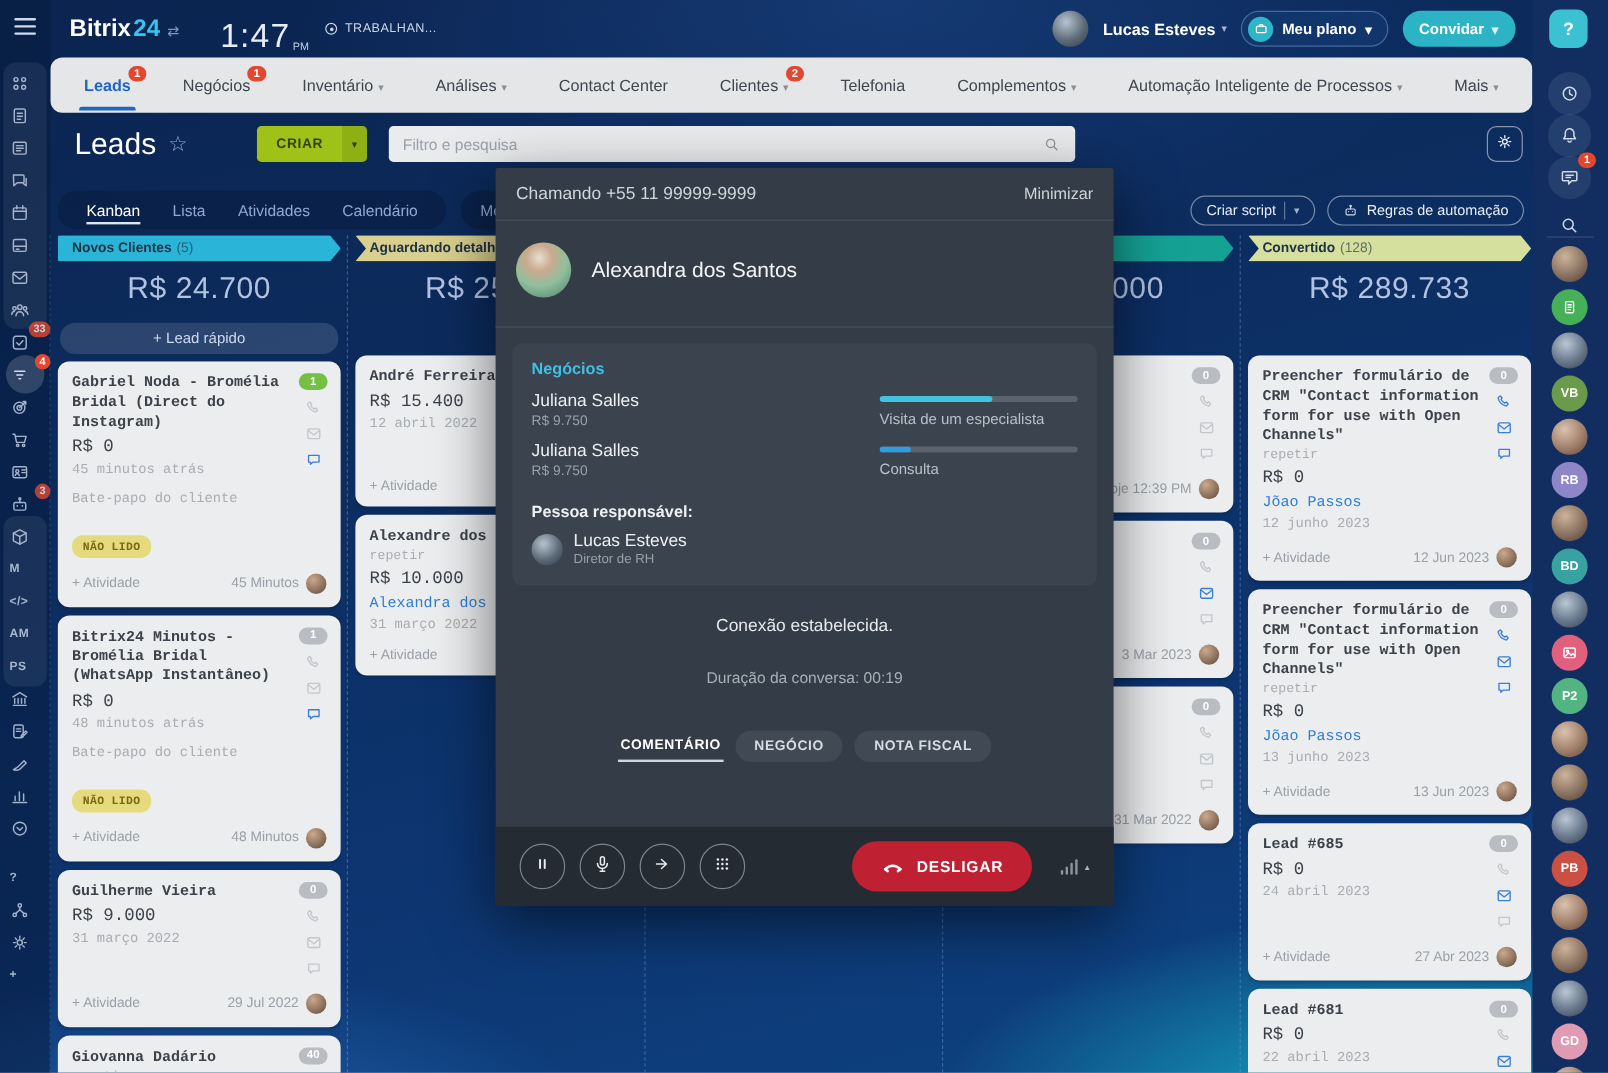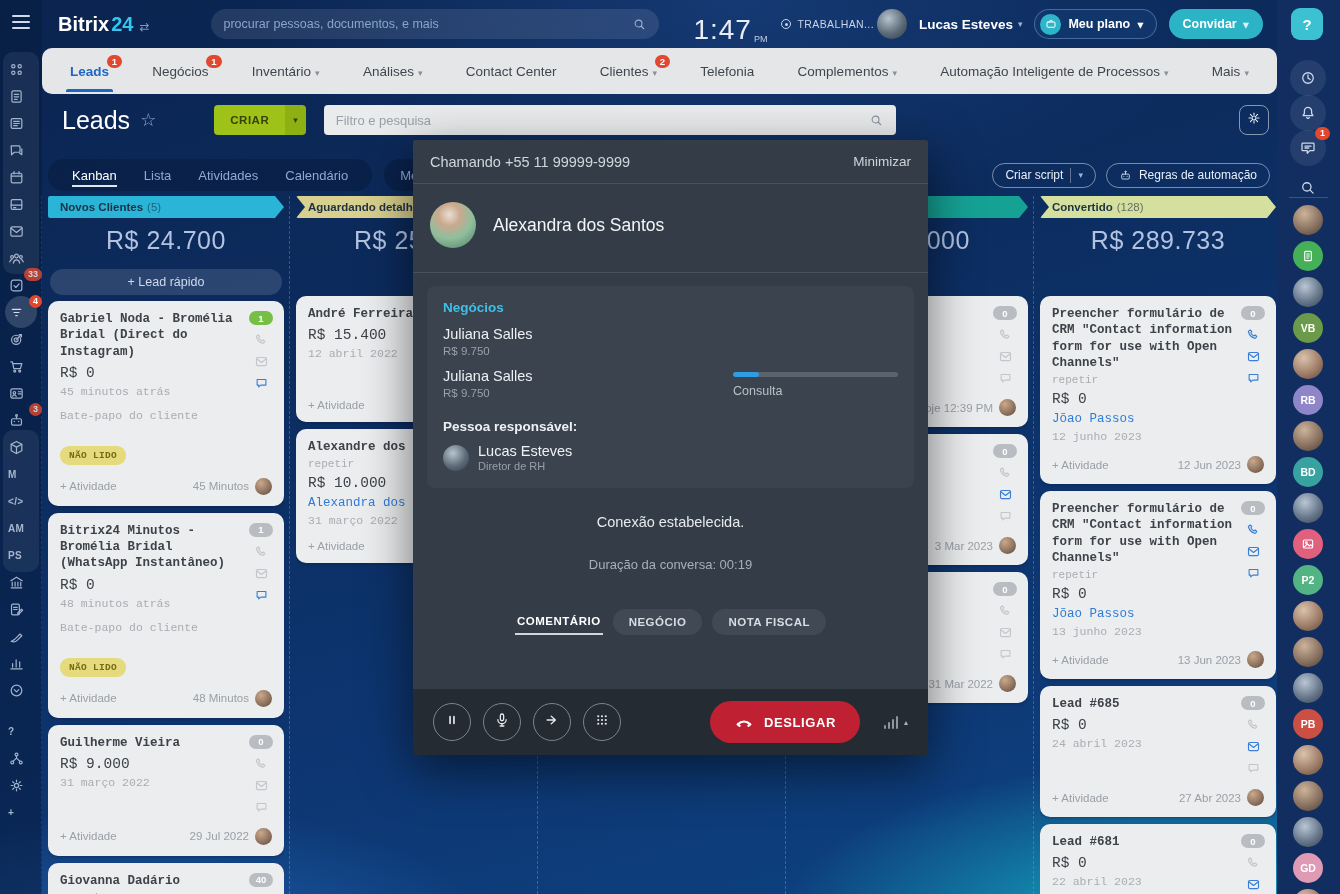--- a/index.html
+++ b/index.html
@@ -348,29 +348,20 @@
       </div>
     </div>
 </div>
 
 <div id="topbar">
   <div class="logo">
     <span class="a">Bitrix</span>
     <span class="b">24</span>
     <span class="sync">⇄</span>
   </div>
-  <div class="tb-search">
-    <input placeholder="procurar pessoas, documentos, e mais" style="">
-    <span class="sic">
-        <svg width="15" height="15" viewBox="0 0 24 24" fill="none" stroke="currentColor" stroke-width="1.7" stroke-linecap="round" stroke-linejoin="round">
-          <circle cx="10.5" cy="10.5" r="5.5"></circle>
-          <path d="m14.8 14.8 4 4"></path>
-        </svg>
-      </span>
-  </div>
   <div class="tb-time">
     <span class="t">1:47</span>
     <span class="p">PM</span>
   </div>
   <div class="tb-status">
     <span class="dot"></span>
     <span>TRABALHAN...</span>
   </div>
   <div class="tb-right">
     <div class="tb-avatar"></div>
@@ -940,20 +931,26 @@
   <div class="cd-contact">
     <div class="cd-cav"></div>
     <span class="cd-cname">Alexandra dos Santos</span>
   </div>
   <div class="cd-panel">
     <div class="cd-sec">Negócios</div>
     <div class="deal-row">
       <div class="deal-l">
         <div class="deal-name">Juliana Salles</div>
         <div class="deal-amt">R$ 9.750</div>
+      </div>
+      <div class="deal-r">
+        <div class="deal-track">
+            <div class="deal-fill" style="width: 57%; background: rgb(65, 194, 222);"></div>
+          </div>
+        <div class="deal-stage">Visita de um especialista</div>
       </div>
     </div>
     <div class="deal-row">
       <div class="deal-l">
         <div class="deal-name">Juliana Salles</div>
         <div class="deal-amt">R$ 9.750</div>
       </div>
       <div class="deal-r">
         <div class="deal-track">
             <div class="deal-fill" style="width: 16%; background: rgb(47, 157, 226);"></div>

